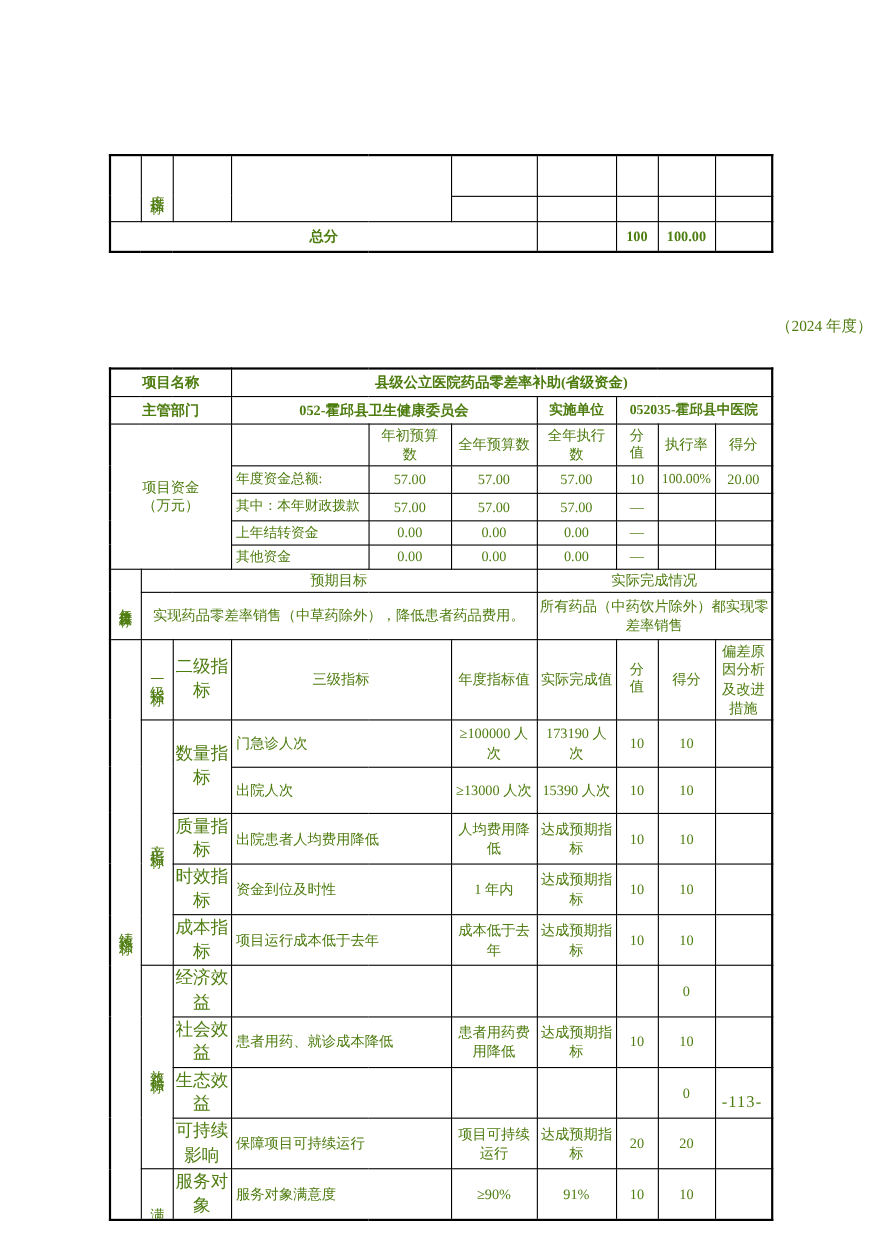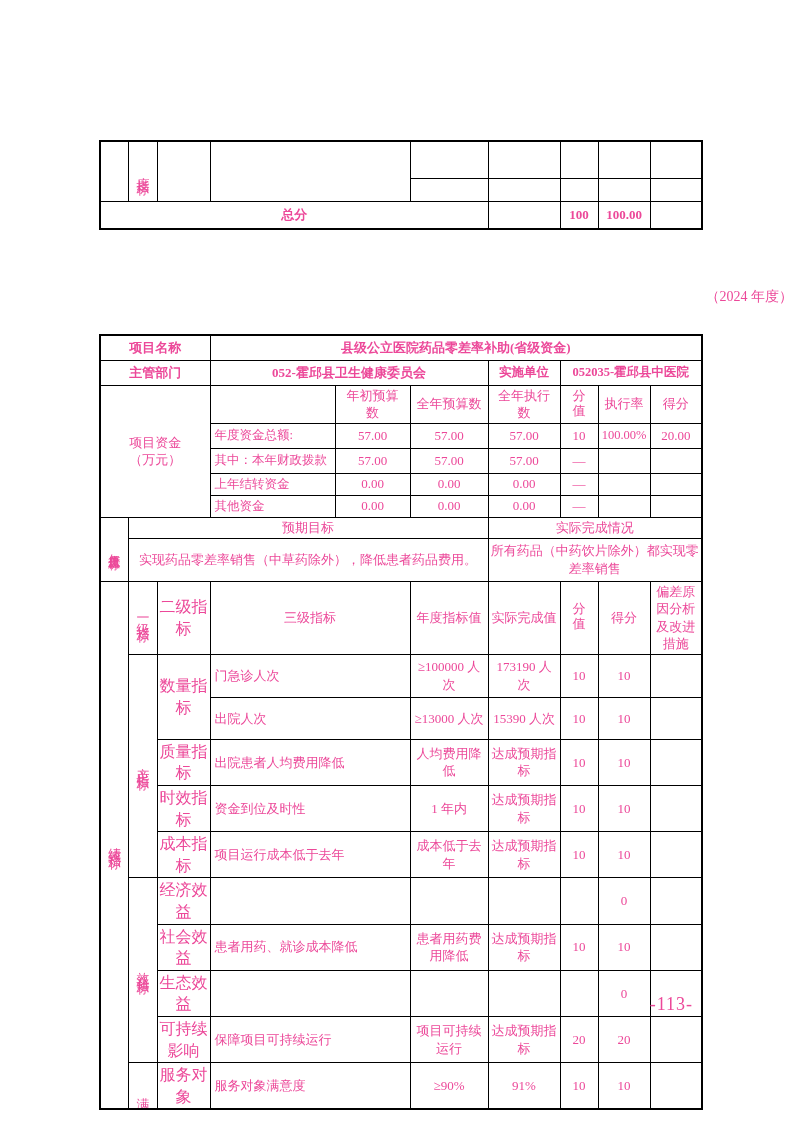--- a/index.html
+++ b/index.html
@@ -1,18 +1,18 @@
 <!DOCTYPE html>
 <html><head>
 <meta charset="utf-8">
 <style>
   html,body{margin:0;padding:0;background:#888;}
   .page{
     position:relative;width:793px;height:1122px;background:#ffffff;
-    font-family:"Liberation Serif","DejaVu Sans",serif;color:#ec4899;
+    font-family:"Liberation Serif","DejaVu Sans",serif;color:#4d7c0f;
     margin:0 auto;overflow:hidden;
   }
   table{border-collapse:collapse;table-layout:fixed;}
   td{
     border:1px solid #000;font-size:13px;text-align:center;vertical-align:middle;
     padding:1px 2px;overflow:hidden;word-break:break-all;line-height:1.35;
   }
   .doc-table{position:absolute;left:99px;width:604px;border:2px solid #000;}
   #top-table{top:140px;}
   #main-table{top:334px;}
@@ -24,21 +24,21 @@
   .vtext{
     writing-mode:vertical-lr;text-orientation:upright;display:inline-block;
     letter-spacing:3px;line-height:14px;font-size:13px;
   }
   .v2col{height:54px;font-size:12px;line-height:12px;letter-spacing:1px;}
   .w58{display:inline-block;width:58px;}
   .w1em{display:inline-block;width:1.1em;line-height:1.15;}
   .h21{height:21px}.h22{height:22px}.h23{height:23px}.h25{height:25px}.h28{height:28px}
   .h34{height:34px}.h36{height:36px}.h37{height:37px}.h42{height:42px}.h43{height:43px}.h66{height:66px}
   .caption{position:absolute;top:288px;left:0;width:100%;text-align:right;font-size:14px;}
-  .page-number{position:absolute;top:994px;right:100px;font-size:18px;letter-spacing:1px;}
+  .page-number{position:absolute;top:994px;right:100px;font-size:15px;letter-spacing:1px;}
 </style>
 </head>
 <body>
 
 <div class="page">
 
   <table class="doc-table" id="top-table">
     <colgroup>
       <col style="width:28px">
         <col style="width:29px">

